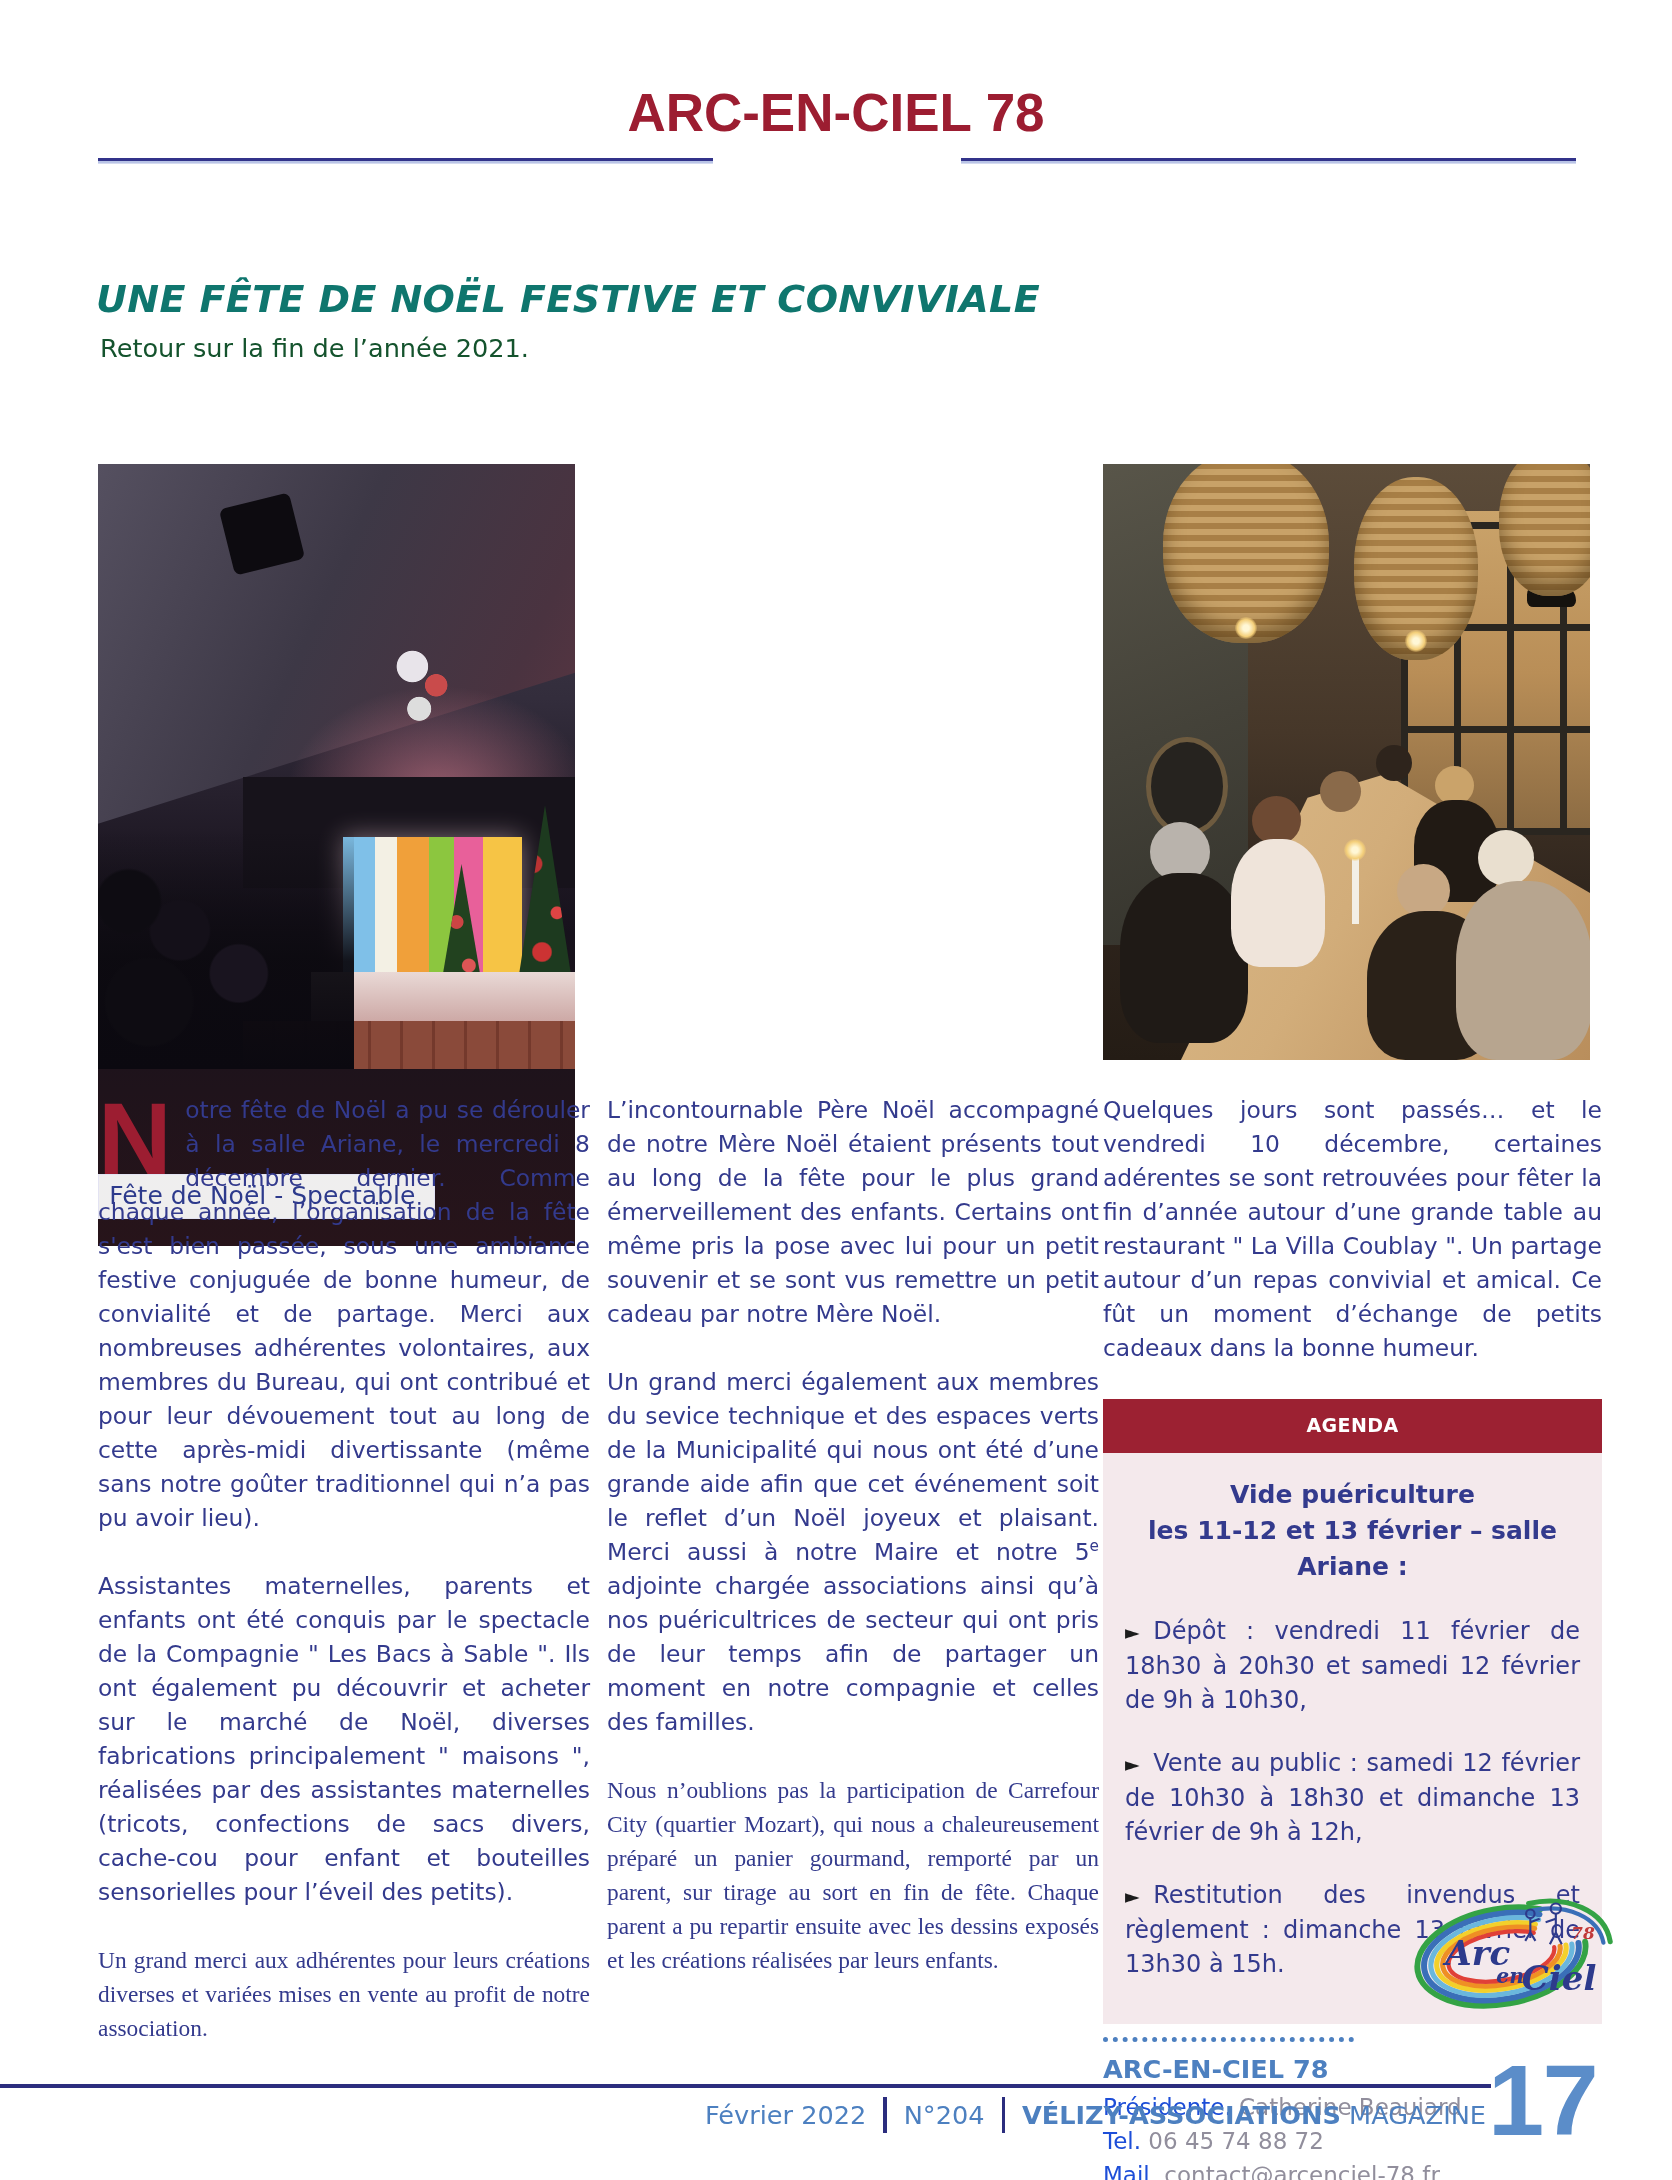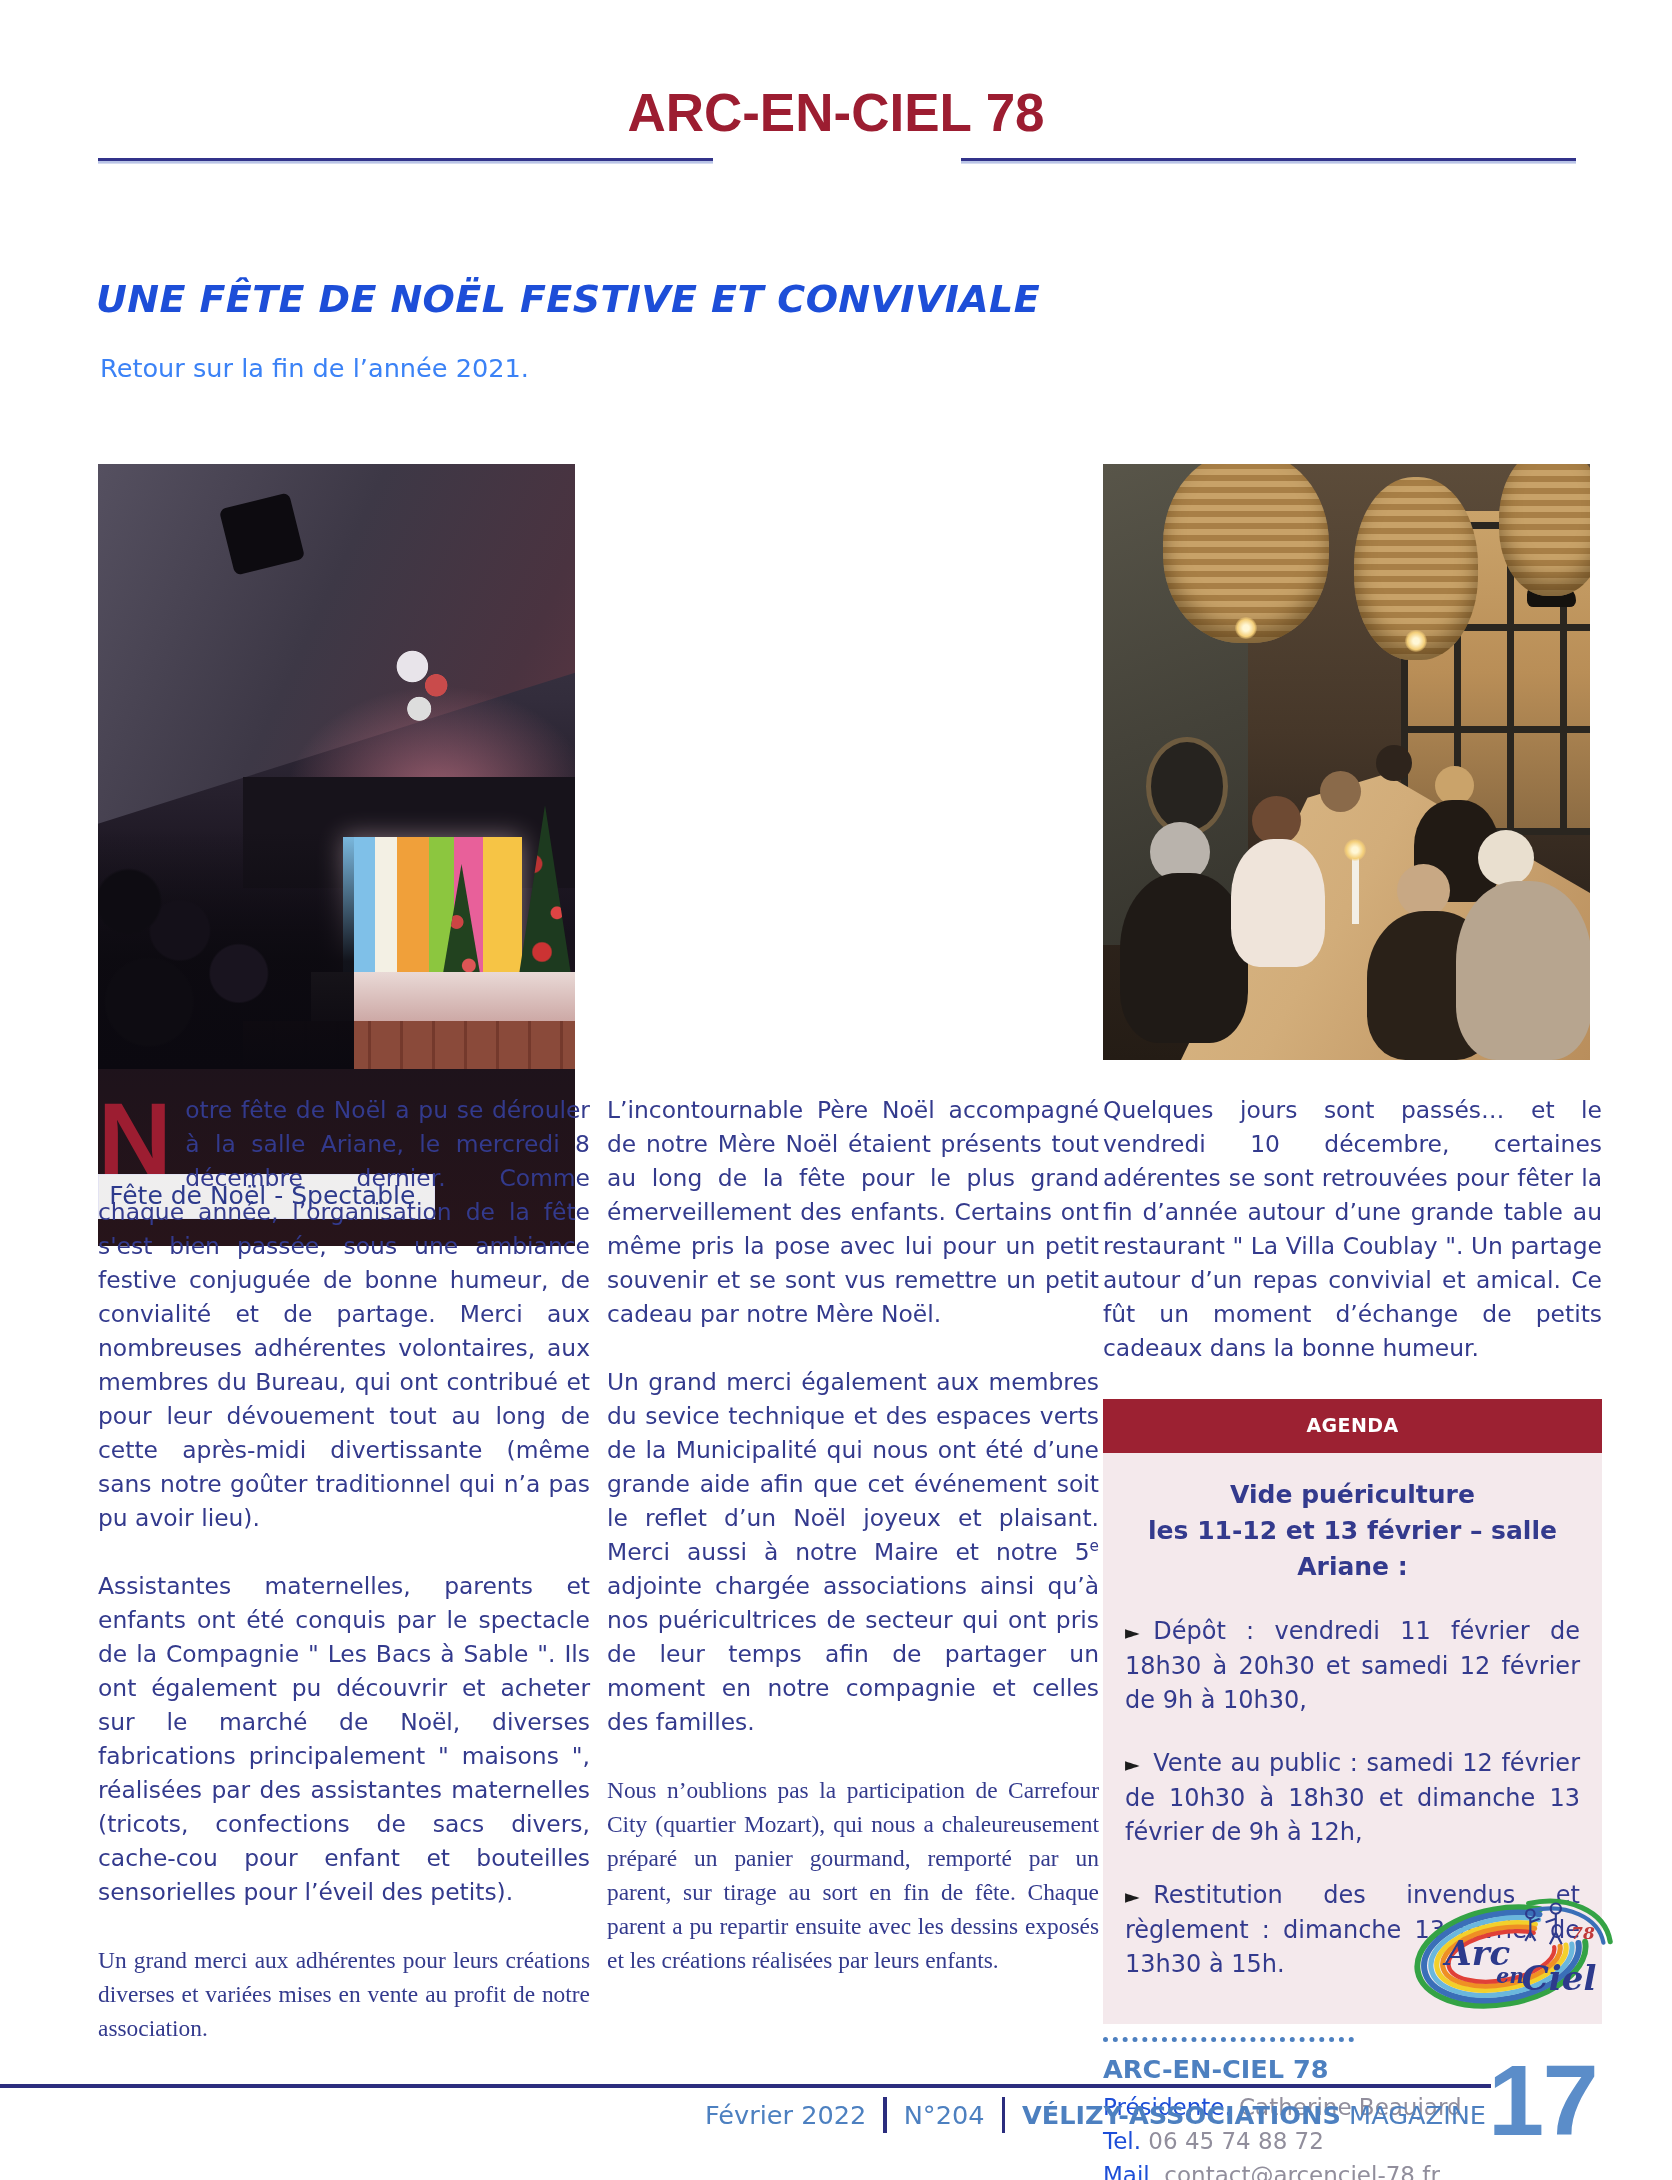--- a/index.html
+++ b/index.html
@@ -9,23 +9,23 @@
   
   .hrule{position:absolute;height:3.4px;background:#32338a;top:158px;}
   .hrule.sub{box-shadow:0 2.6px 0 #b9c4e6;}
   #rule-left{left:98px;width:615px;}
   #rule-right{left:961px;width:615px;}
   #page-title{position:absolute;top:82px;left:0;width:100%;text-align:center;
     color:#9c1d31;font-weight:bold;font-size:53px;letter-spacing:0px;
     font-family:"Liberation Sans",sans-serif;}
 
   
-  #section-title{position:absolute;left:96px;top:277px;color:#1d4ed8;
+  #section-title{position:absolute;left:96px;top:277px;color:#0f766e;
     font-size:38px;font-weight:bold;font-style:italic;letter-spacing:0.4px;}
-  #section-subtitle{position:absolute;left:100px;top:353px;color:#3b82f6;font-size:25.6px;}
+  #section-subtitle{position:absolute;left:100px;top:333px;color:#14532d;font-size:25.6px;}
 
   
   .photo{position:absolute;top:464px;height:782px;overflow:hidden;background:#777;}
   #photo1{left:98px;width:477px;}
   #photo2{left:601px;width:477px;}
   #photo3{left:1103px;width:487px;height:596px;}
   .caption{position:absolute;left:0;background:rgba(255,255,255,0.93);
     border:0.9px solid #e3e3f2;color:#2d3a8c;font-size:25px;
     padding:6px 19px 8.5px 10.2px;white-space:nowrap;}
   .shape{position:absolute;}

